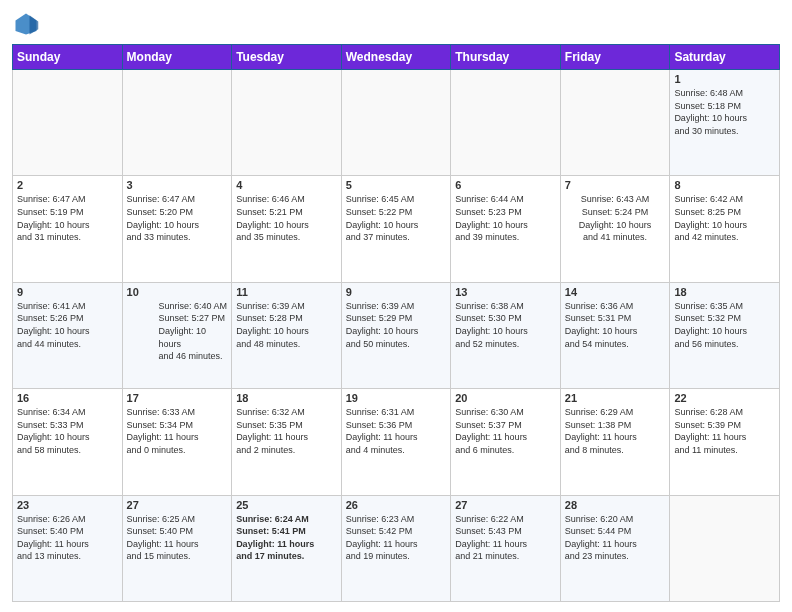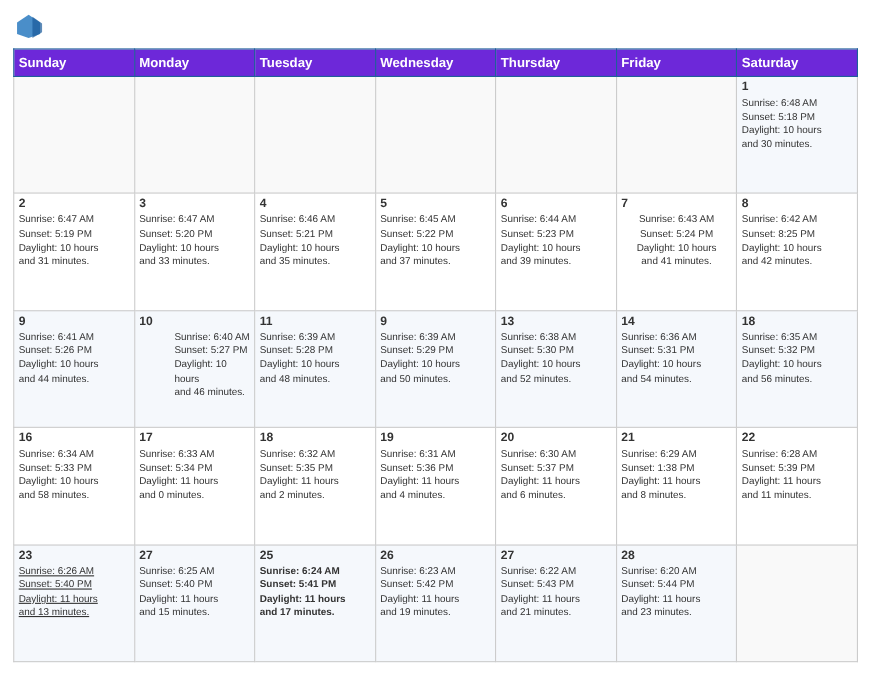--- a/index.html
+++ b/index.html
@@ -296,21 +296,21 @@
             <span class="day-num">22</span>
             <div class="day-info" style="white-space: pre-line;">Sunrise: 6:28 AM
 Sunset: 5:39 PM
 Daylight: 11 hours
 and 11 minutes.</div>
           </td>
         </tr>
         <tr>
           <td>
             <span class="day-num">23</span>
-            <div class="day-info" style="white-space: pre-line; text-decoration: underline;">Sunrise: 6:26 AM
+            <div class="day-info" style="white-space: pre-line;">Sunrise: 6:26 AM
 Sunset: 5:40 PM
 Daylight: 11 hours
 and 13 minutes.</div>
           </td>
           <td>
             <span class="day-num">27</span>
             <div class="day-info" style="white-space: pre-line;">Sunrise: 6:25 AM
 Sunset: 5:40 PM
 Daylight: 11 hours
 and 15 minutes.</div>

